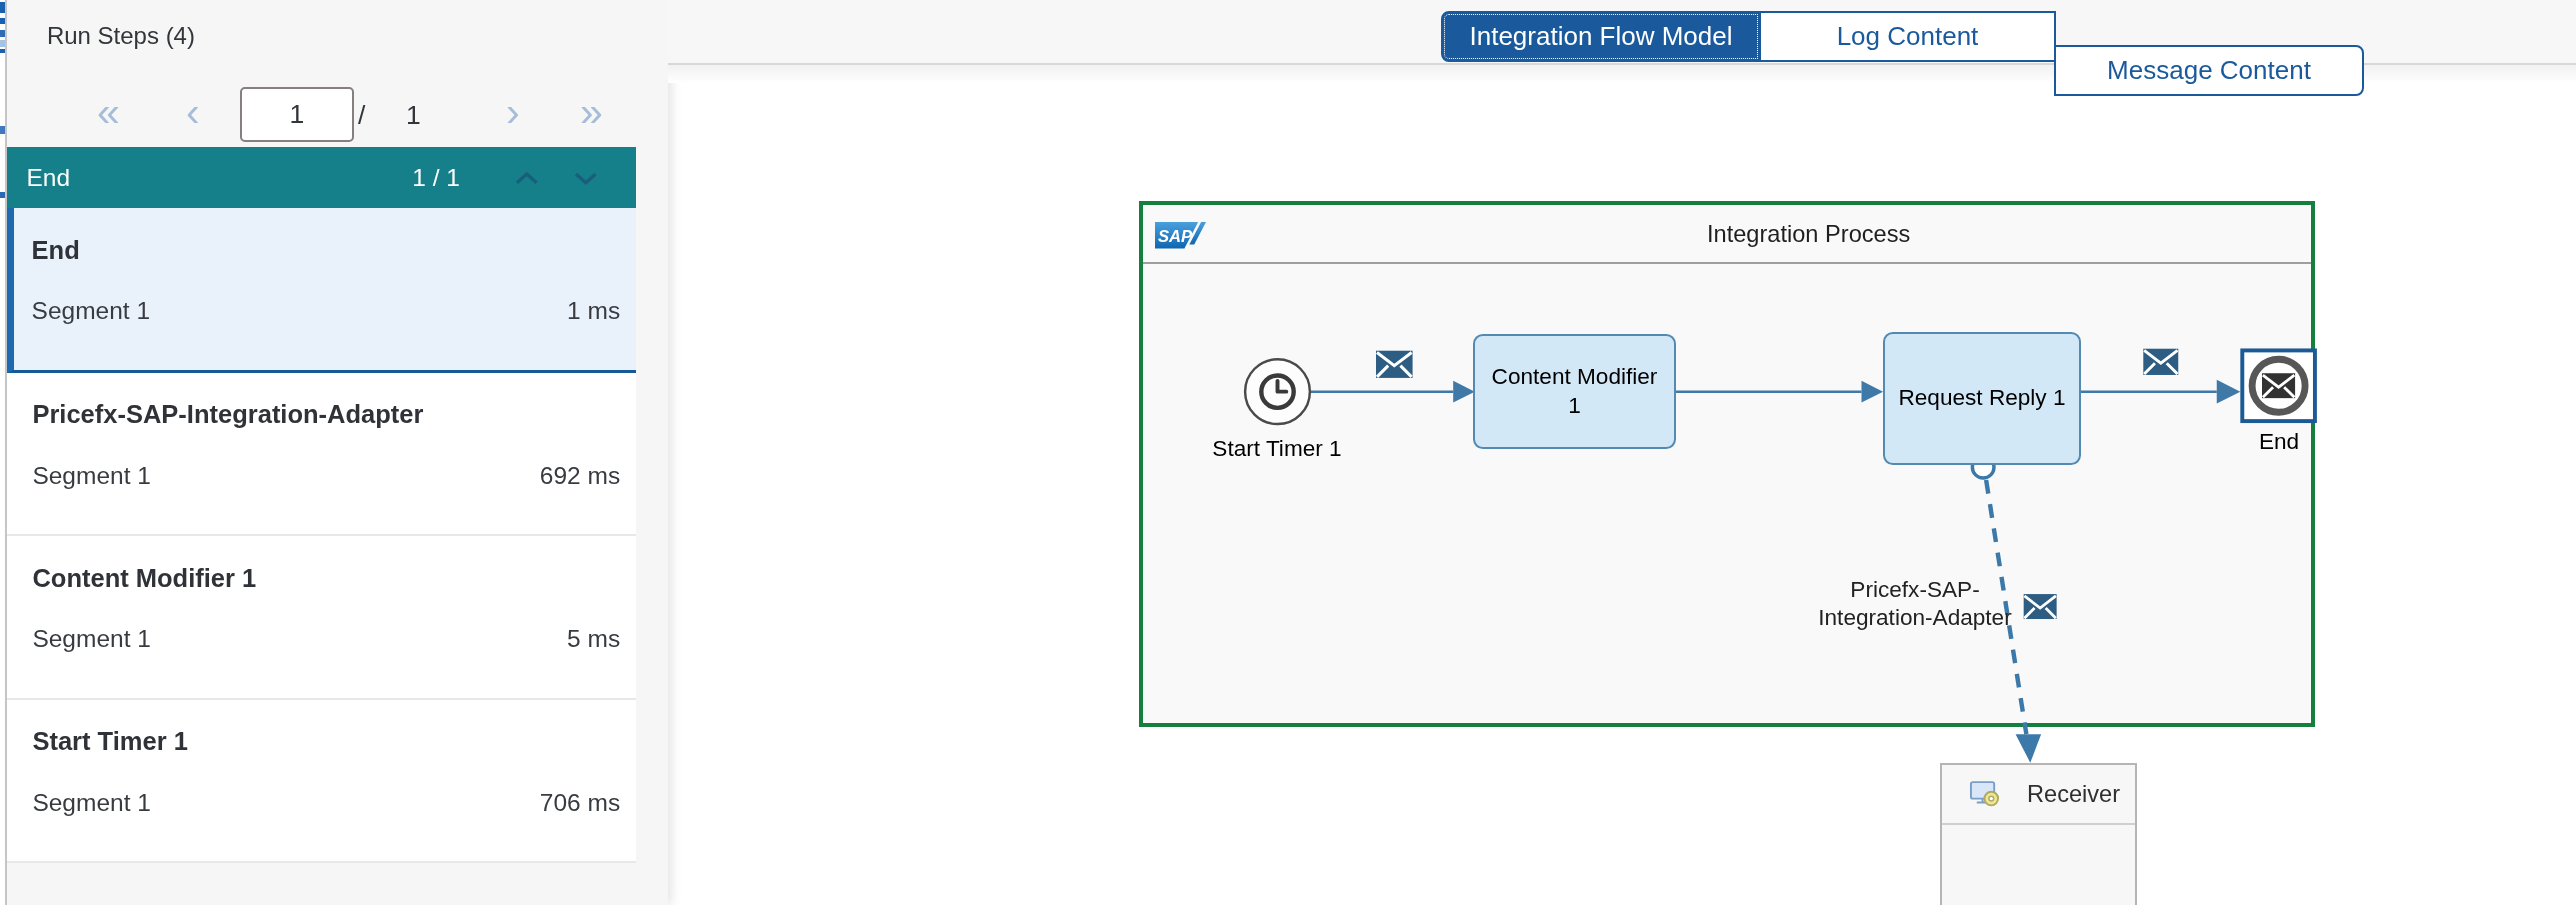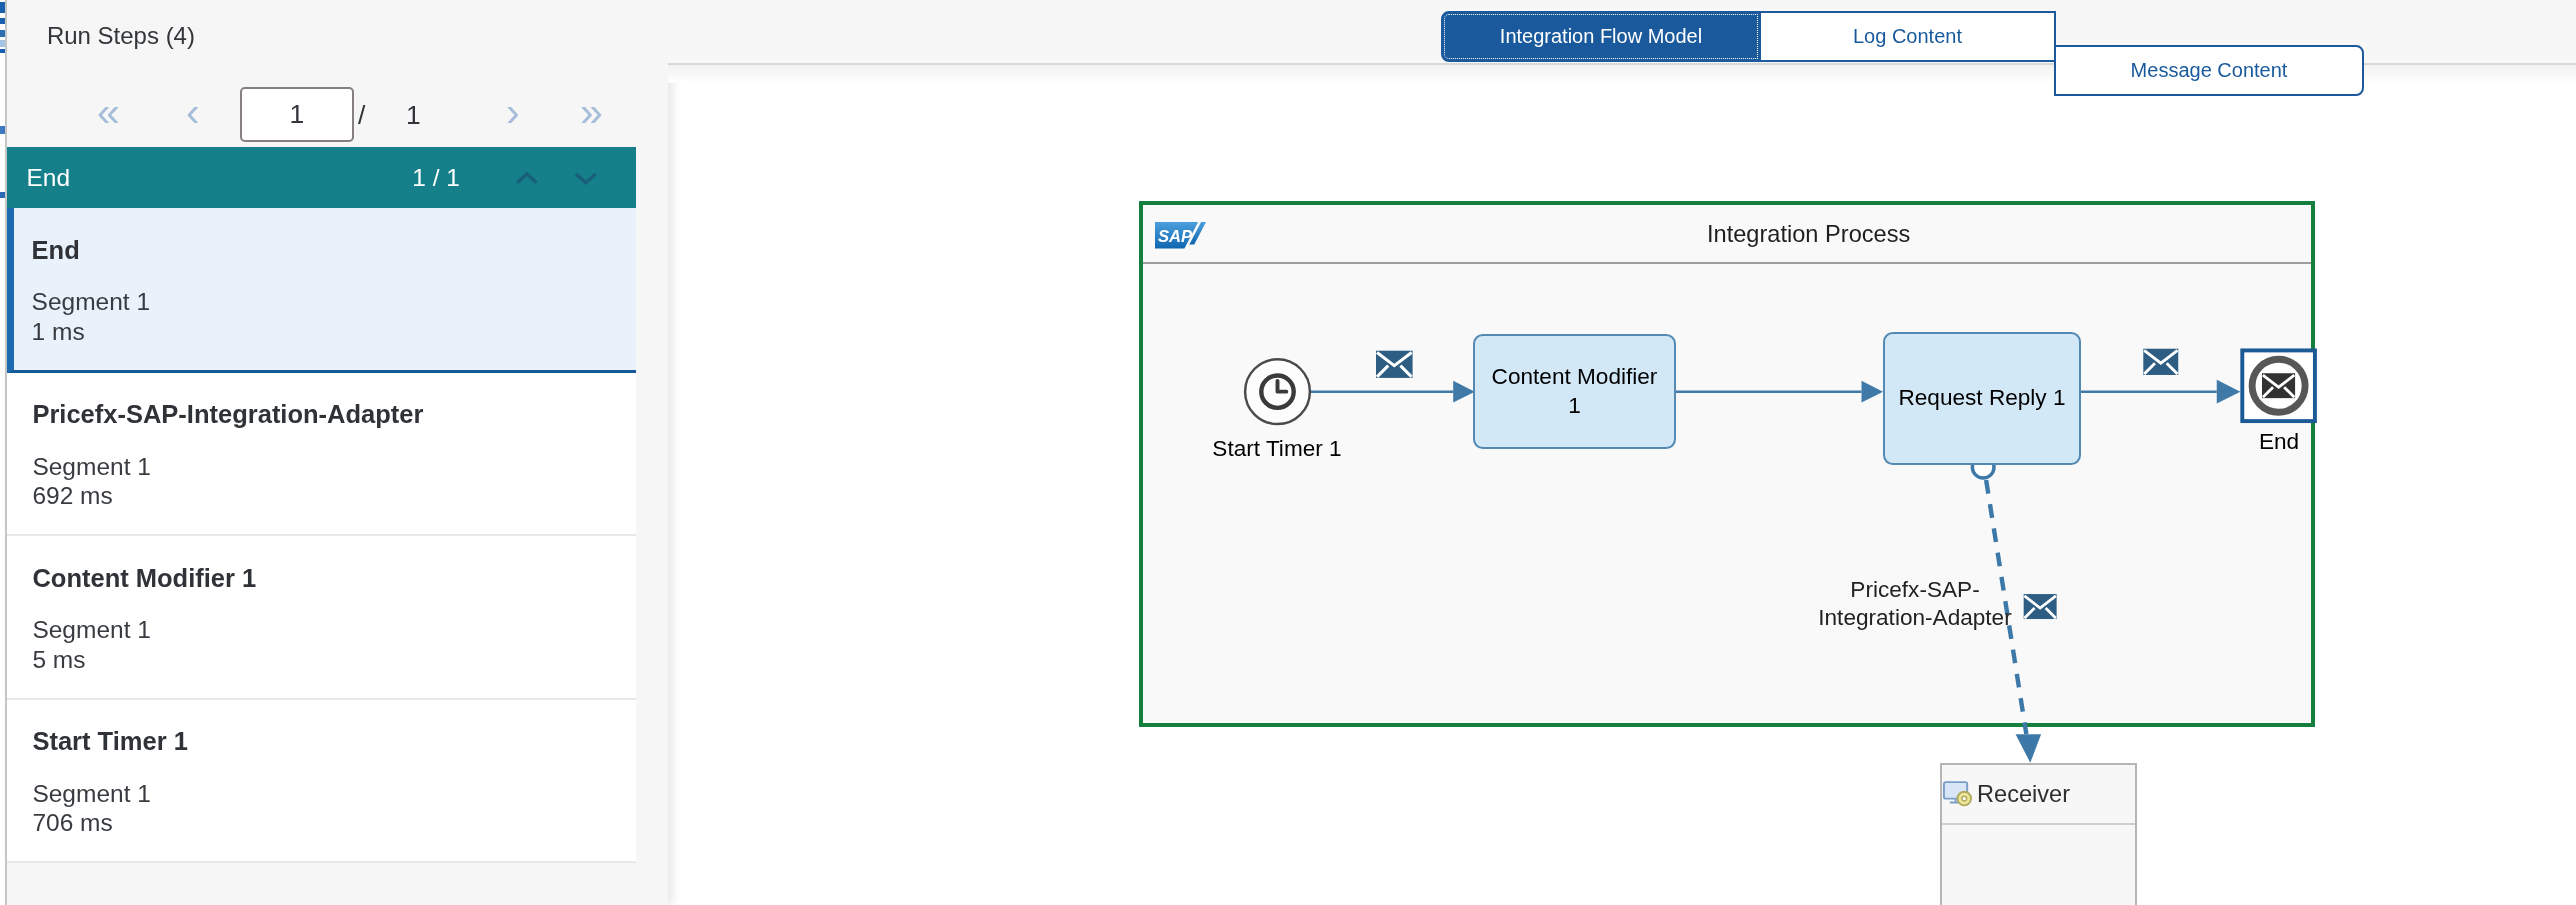--- a/index.html
+++ b/index.html
@@ -30,32 +30,32 @@
   .gh-title{left:19.6px;top:16.7px;font-size:24.5px;}
   .gh-counter{top:16.7px;right:176px;font-size:24.5px;margin-left:20px;}
   .gh-chev{top:23.6px;cursor:pointer;}
 
   .list{left:0;top:208px;width:629px;}
   .item{position:relative;background:#fff;border-bottom:2px solid #e8e8e8;
         height:134px;padding:27.5px 15.7px 0 25.5px;box-sizing:content-box;cursor:pointer;}
   .item.selected{background:#e9f2fa;border-left:7.9px solid #1d6ab1;
                  border-bottom:3.9px solid #155a96;padding-left:17.7px;}
   .item-title{font-size:25.5px;font-weight:bold;color:#2f3338;line-height:29.5px;}
-  .item-row{display:flex;justify-content:space-between;margin-top:22px;
-            font-size:24.5px;color:#383c41;line-height:29.5px;flex-direction:column;}
+  .item-row{display:flex;justify-content:space-between;margin-top:31px;
+            font-size:24.5px;color:#383c41;line-height:29.5px;}
 
   
   .topstrip{left:668px;top:0;width:1908px;height:63px;background:#f7f7f7;}
   .topline{left:668px;top:63px;width:1908px;height:2px;background:#d8d8d8;}
   .topfade{left:668px;top:65px;width:1908px;height:17.7px;
            background:linear-gradient(#f1f1f1,#ffffff);}
 
   .tabs{left:1441px;top:10.8px;height:51px;display:flex;}
   .tab{box-sizing:border-box;height:51px;border:2px solid #1a5a9c;background:#fff;
-       color:#1a5a9c;font-size:20px;font-family:inherit;display:flex;
+       color:#1a5a9c;font-size:26px;font-family:inherit;display:flex;
        align-items:center;justify-content:center;cursor:pointer;padding:0;}
   .tab+.tab{margin-left:-2px;}
   .tab.first{border-radius:7.9px 0 0 7.9px;}
   .tab.last{border-radius:0 7.9px 7.9px 0;margin-top:34px;}
   .tab.selected{background:#1a5a9c;color:#fff;outline:1px dotted #fff;outline-offset:-4.9px;}
 
   
   .pool{left:1139px;top:201px;width:1176px;height:526px;box-sizing:border-box;
         border:4px solid #15803d;background:#f9f9f9;}
   .pool-header{position:absolute;left:0;top:0;width:100%;height:59px;
@@ -66,21 +66,21 @@
         background:#d3e8f7;display:flex;align-items:center;justify-content:center;
         cursor:pointer;}
   .task-label{font-size:22.6px;color:#000;text-align:center;line-height:28.5px;}
   .node-label{font-size:22.6px;color:#000;text-align:center;}
   .adapter-label{font-size:22.6px;color:#222;text-align:center;line-height:27.5px;}
 
   .receiver{left:1940px;top:763px;width:197px;height:226px;box-sizing:border-box;
             border:2px solid #b5b5b5;background:#f7f7f7;cursor:pointer;}
   .receiver-header{position:absolute;left:0;top:0;width:100%;height:60px;
                    border-bottom:2px solid #cfcfcf;box-sizing:border-box;
-                   display:flex;align-items:center;padding-left:0;gap:4px;}
+                   display:flex;align-items:center;padding-left:27px;gap:27px;}
   .receiver-label{font-size:23.6px;color:#2f2f2f;}
 
   svg text{font-family:"Liberation Sans","DejaVu Sans",sans-serif;}
 </style>
 </head>
 <body>
 
 <div class="abs sliver">
   <div class="abs sliver-mark" style="top:2px;height:10.8px;background:#1a62b0"></div>
   <div class="abs sliver-mark" style="top:17.7px;height:5.9px;background:#1a62b0"></div>

